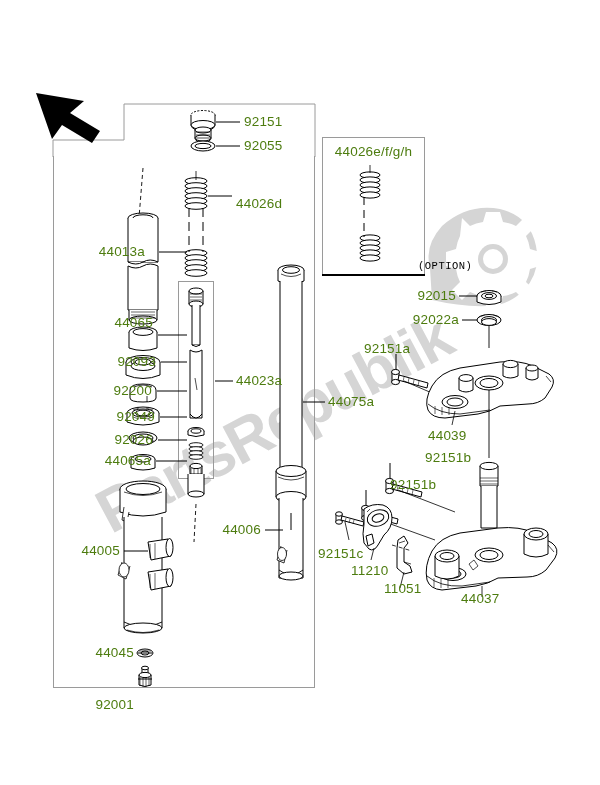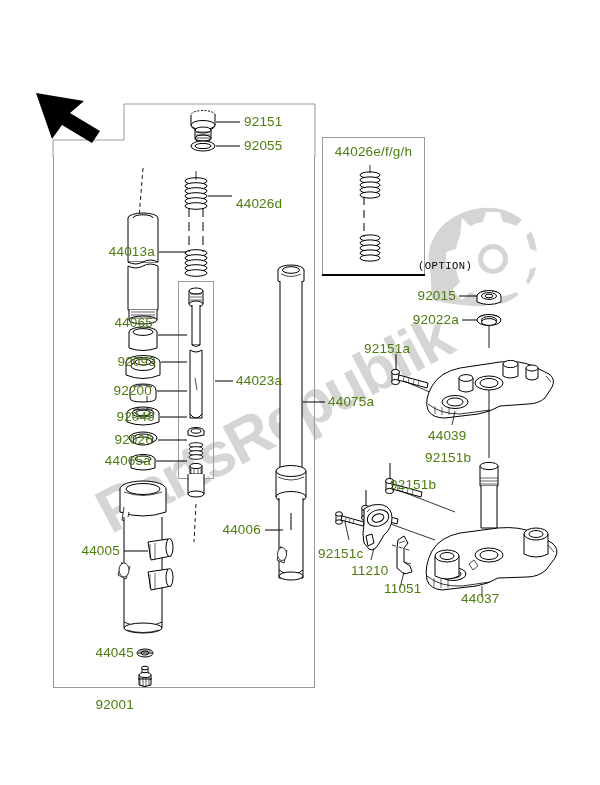--- a/index.html
+++ b/index.html
@@ -403,21 +403,21 @@
     <line x1="477" y1="320" x2="462" y2="320"></line>
     <line x1="396" y1="354" x2="396" y2="370"></line>
     <line x1="390" y1="463" x2="390" y2="479"></line>
     <line x1="366" y1="490" x2="366" y2="506"></line>
   </svg>
 
   <div class="lbl" style="left:244px;top:114px;">92151</div>
   <div class="lbl" style="left:244px;top:138px;">92055</div>
   <div class="lbl" style="left:236px;top:172px;margin-top:24px;">44026d</div>
 
-  <div class="lbl r" style="left:55px;top:244px;width:100px;">44013a</div>
+  <div class="lbl r" style="left:45px;top:244px;width:100px;">44013a</div>
   <div class="lbl r" style="left:55px;top:315px;width:98px;">44065</div>
   <div class="lbl r" style="left:55px;top:354px;width:101px;">92093</div>
   <div class="lbl r" style="left:55px;top:383px;width:97px;">92200</div>
   <div class="lbl r" style="left:55px;top:409px;width:100px;">92049</div>
   <div class="lbl r" style="left:55px;top:432px;width:98px;">92026</div>
   <div class="lbl r" style="left:48px;top:453px;width:103px;">44065a</div>
   <div class="lbl r" style="left:40px;top:543px;width:80px;">44005</div>
   <div class="lbl r" style="left:52px;top:645px;width:82px;">44045</div>
   <div class="lbl r" style="left:52px;top:697px;width:82px;">92001</div>
 

